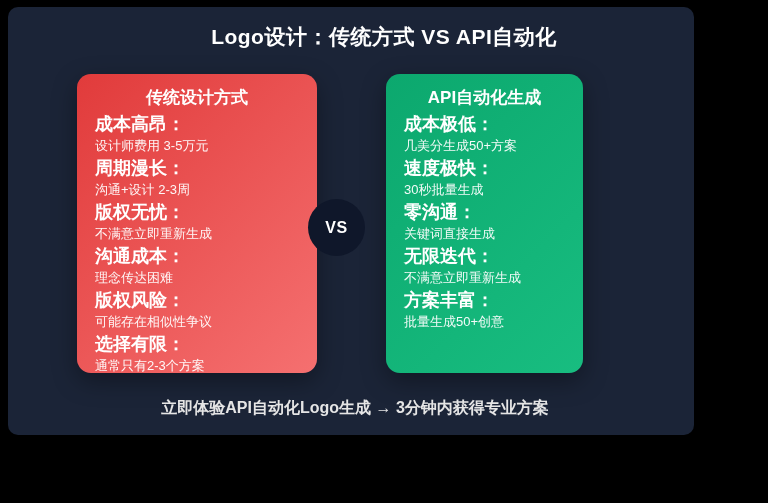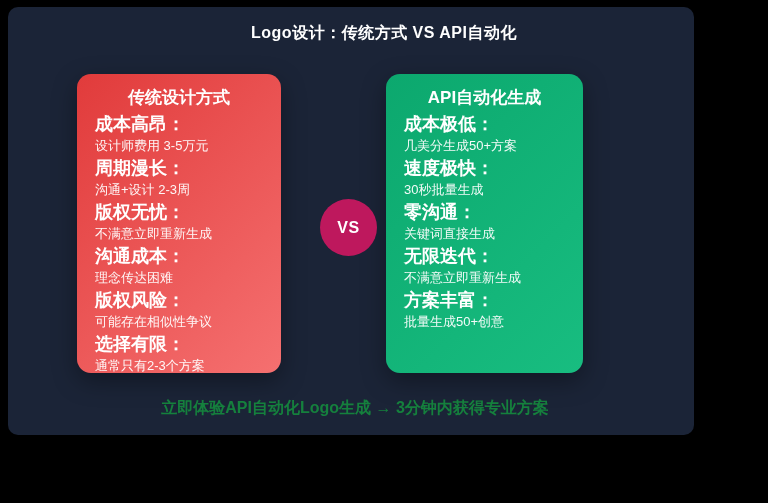--- a/index.html
+++ b/index.html
@@ -16,35 +16,35 @@
     width: 686px; height: 428px;
     background: #1b2437;
     border-radius: 10px;
   }
   .main-title {
     position: absolute;
     top: 23px; left: 0;
     width: 768px;
     text-align: center;
     color: #ffffff;
-    font-size: 16px;
+    font-size: 21px;
     font-weight: 700;
     letter-spacing: 0.5px;
   }
   .card {
     position: absolute;
     top: 74px;
     height: 299px;
     border-radius: 14px;
     box-sizing: border-box;
     padding: 13px 18px 0 18px;
     box-shadow: 0 8px 24px rgba(0,0,0,0.35);
   }
   .card-left {
-    left: 77px; width: 204px;
+    left: 77px; width: 240px;
     background: linear-gradient(135deg, #e13b3b 0%, #f57070 100%);
   }
   .card-right {
     left: 386px; width: 197px;
     background: linear-gradient(135deg, #0ca86e 0%, #18bd80 100%);
   }
   .card-title {
     text-align: center;
     color: #ffffff;
     font-size: 17px;
@@ -61,38 +61,38 @@
   }
   .item-desc {
     color: rgba(255,255,255,0.95);
     font-size: 13px;
     font-weight: 400;
     line-height: 18px;
     margin-top: 3px;
   }
   .vs-circle {
     position: absolute;
-    left: 320px; top: 199px;
+    left: 308px; top: 199px;
     width: 57px; height: 57px;
     border-radius: 50%;
-    background: #be185d;
+    background: #0f172a;
     display: flex;
     align-items: center;
     justify-content: center;
     color: #ffffff;
     font-size: 16px;
     font-weight: 700;
     letter-spacing: 0.5px;
   }
   .cta {
     position: absolute;
     top: 398px; left: 0;
     width: 710px;
     text-align: center;
-    color: #15803d;
+    color: #e5e5e5;
     font-size: 16px;
     font-weight: 700;
   }
 </style>
 </head>
 <body>
 
 <div class="slide"></div>
 
 <div class="main-title">Logo设计：传统方式 VS API自动化</div>

